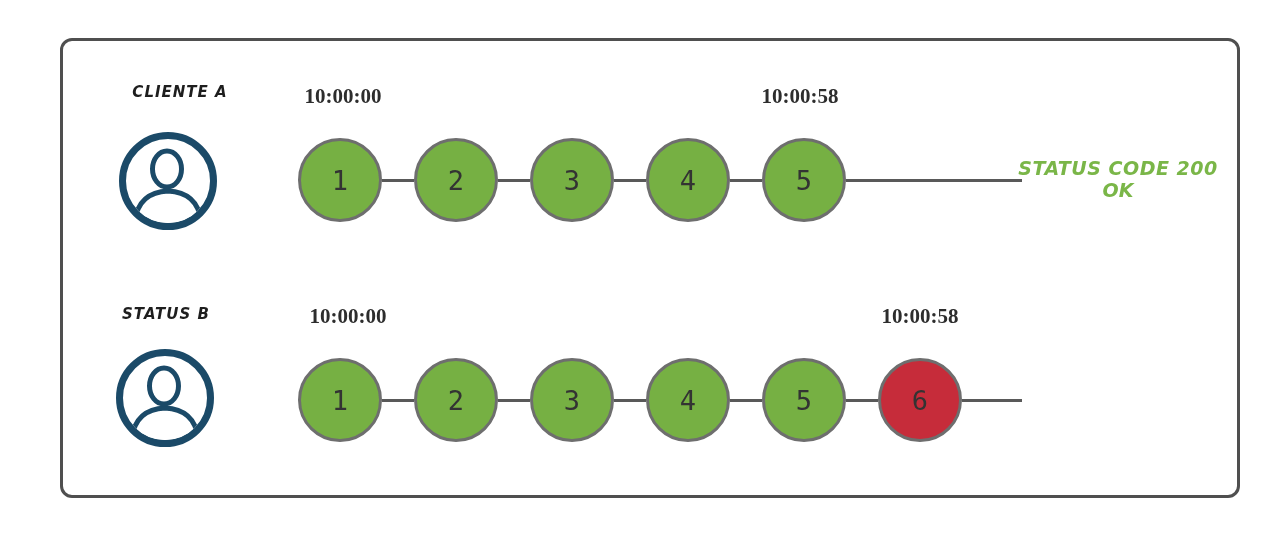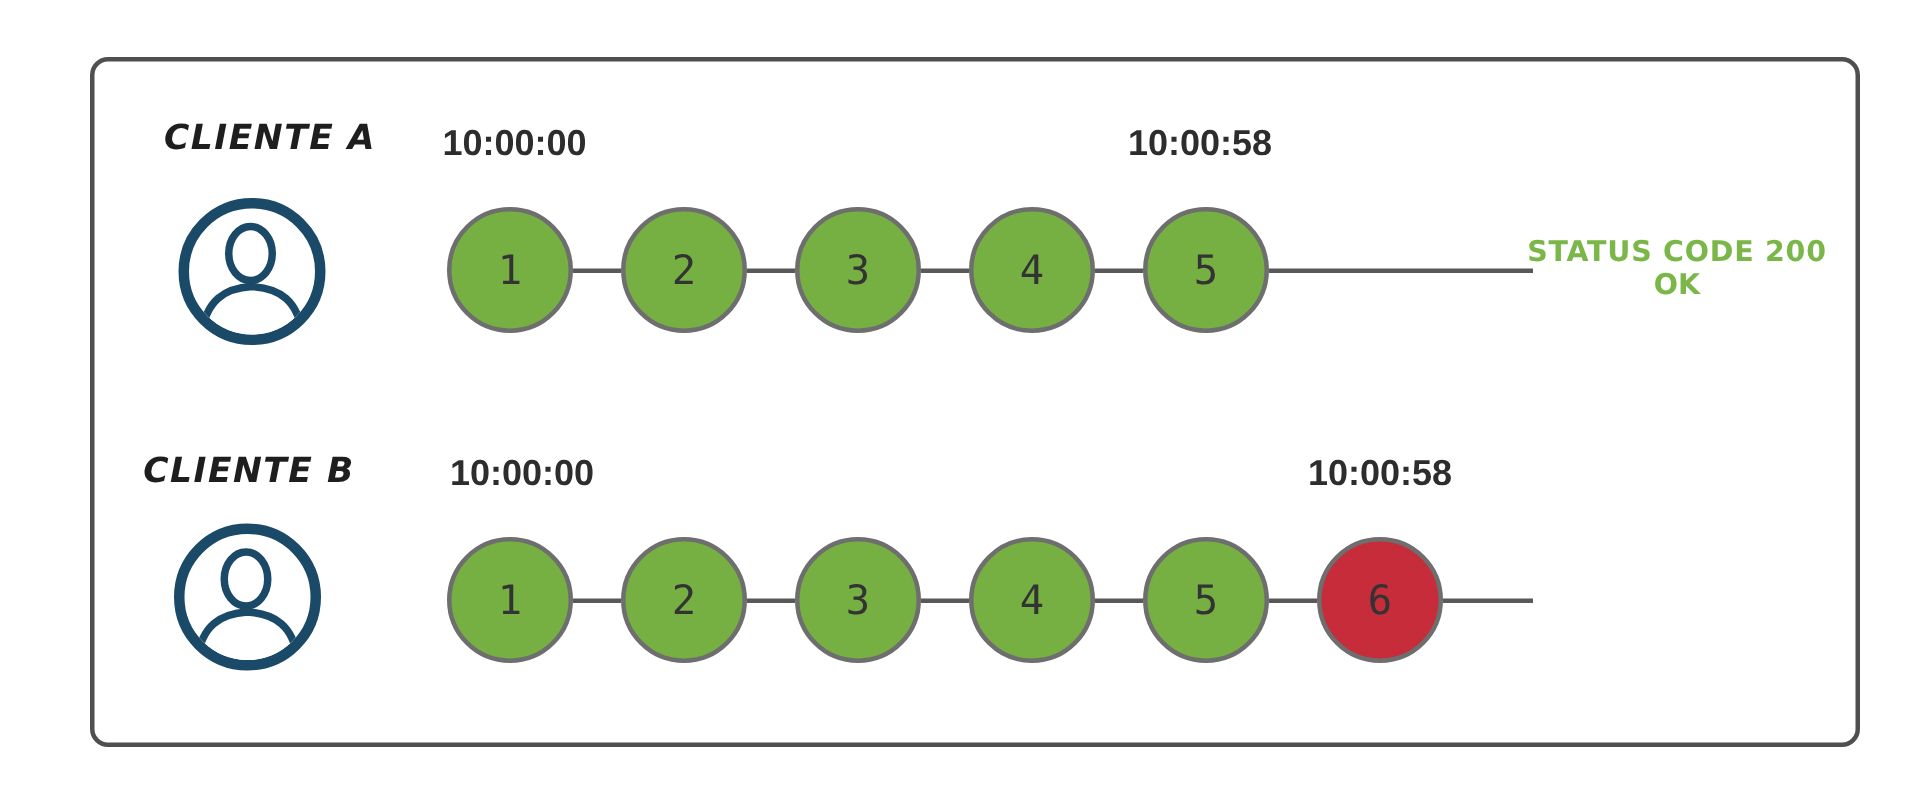--- a/index.html
+++ b/index.html
@@ -27,31 +27,31 @@
     border:3px solid #4f4f4f;
     border-radius:12px;
     background:#ffffff;
   }
   .client-label{
     position:absolute;
     transform:translate(-50%,-50%);
     font-family:"DejaVu Sans", sans-serif;
     font-style:italic;
     font-weight:700;
-    font-size:23px;
+    font-size:15px;
     letter-spacing:1px;
     color:#1e1e1e;
     white-space:nowrap;
   }
   .timestamp{
     position:absolute;
     transform:translate(-50%,-50%);
-    font-family:Liberation Sans, sans-serif;
+    font-family:Liberation Serif, serif;
     font-weight:700;
-    font-size:24px;
+    font-size:21px;
     color:var(--ink);
     white-space:nowrap;
   }
   .avatar{
     position:absolute;
     width:100px;height:100px;
   }
   .track{
     position:absolute;
     display:flex;
@@ -78,20 +78,21 @@
   }
   .connector.tail-a{width:176px;}
   .connector.tail-b{width:60px;}
   .status{
     position:absolute;
     width:200px;
     text-align:center;
     font-family:"DejaVu Sans", sans-serif;
     font-weight:700;
     line-height:1.15;
+    font-style:italic;
   }
   .status .l1{font-size:19px;letter-spacing:0.5px;white-space:nowrap;}
   .status .l2{font-size:19px;white-space:nowrap;}
   .status.ok{color:var(--status-green);}
   .status.error{color:var(--status-red);}
 </style>
 </head>
 <body>
 
 <div class="canvas">
@@ -126,21 +127,21 @@
     <div class="connector"></div>
     <div class="circle ok">5</div>
     <div class="connector tail-a"></div>
   </div>
 
   <div class="status ok" style="left:1018px;top:158px;">
     <div class="l1">STATUS CODE 200</div>
     <div class="l2">OK</div>
   </div>
 
-  <div class="client-label" style="left:166px;top:314px;">CLIENTE B</div>
+  <div class="client-label" style="left:166px;top:314px;">STATUS B</div>
 
   <svg class="avatar" style="left:115px;top:348px;" viewBox="0 0 100 100">
     <defs>
       <clipPath id="clipB">
           <circle cx="50" cy="50" r="42"></circle>
         </clipPath>
     </defs>
     <circle cx="50" cy="50" r="45.5" fill="#ffffff" stroke="#1b4a68" stroke-width="7"></circle>
     <g clip-path="url(#clipB)">
       <path d="M16 96 C18 68 33 61 50 60 C67 61 82 68 84 96 Z" fill="#ffffff" stroke="#1b4a68" stroke-width="5"></path>

